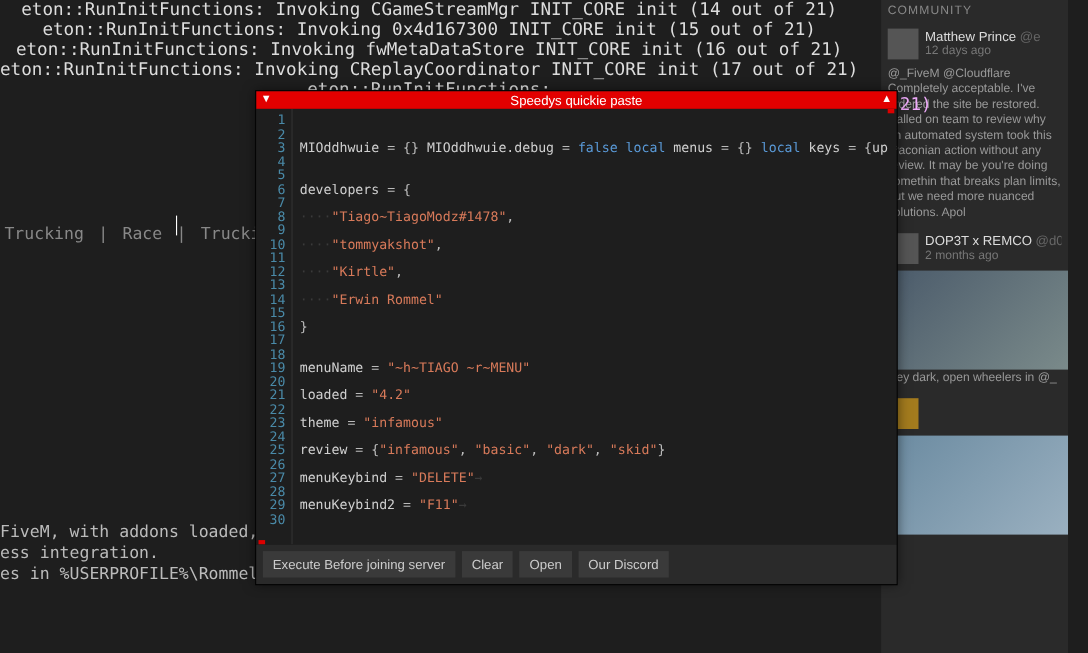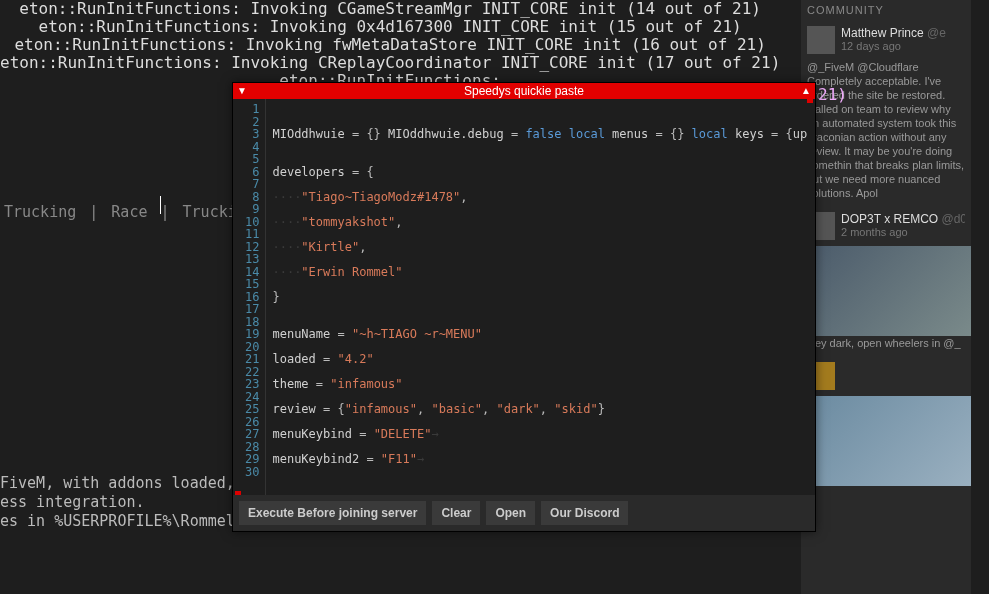--- a/index.html
+++ b/index.html
@@ -114,21 +114,20 @@
   gap: 6px;
 }
 .btn {
   background: #3a3a3a;
   color: #ccc;
   border: none;
   padding: 5px 9px;
   font-family: Arial, sans-serif;
   font-size: 12px;
   cursor: pointer;
-  font-weight: bold;
 }
 
 
 .c-id { color: #d0d0d0; }
 .c-kw { color: #5a9ad8; }
 .c-op { color: #bbb; }
 .c-str { color: #d87a5a; }
 .c-bool { color: #5a9ad8; }
 .ws { color: #3a3a3a; }
 .cursor-caret {

